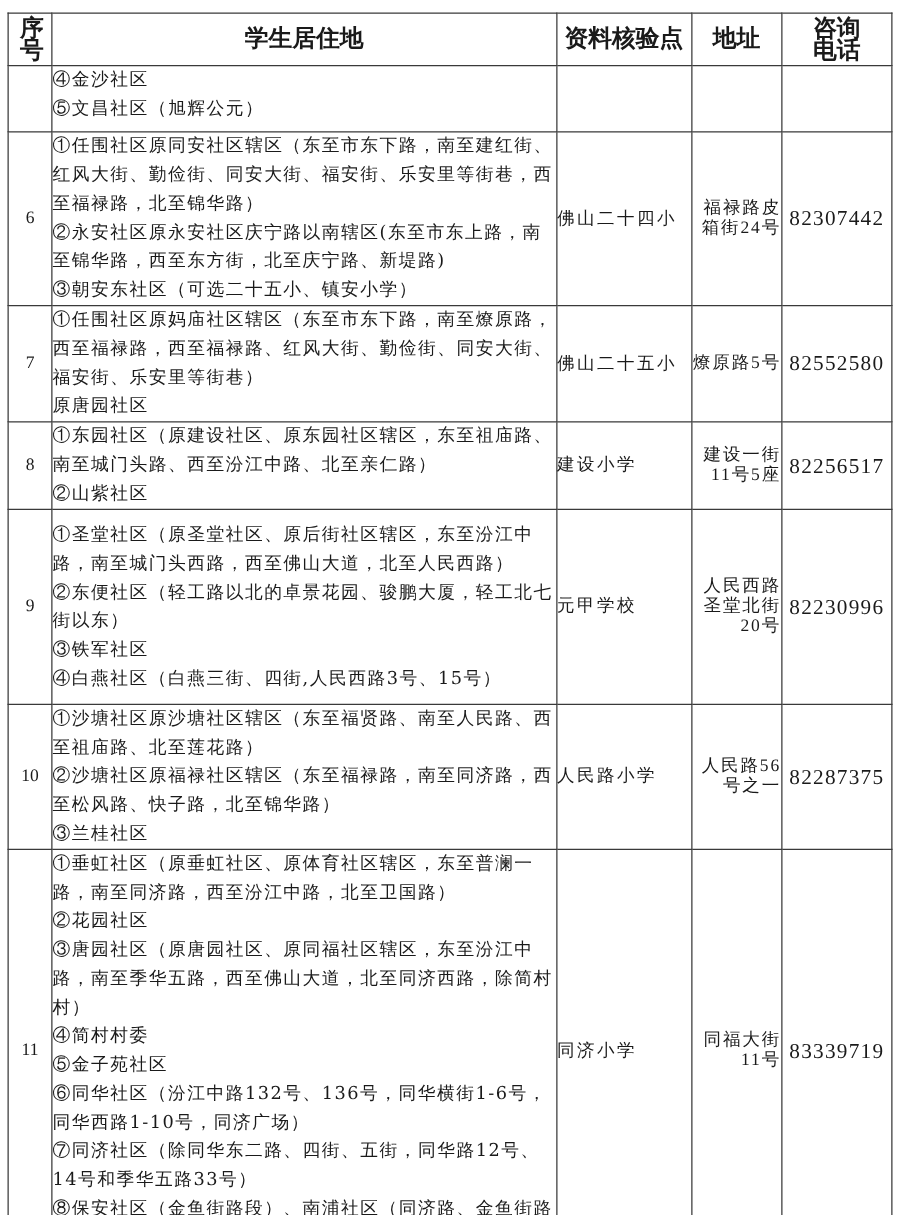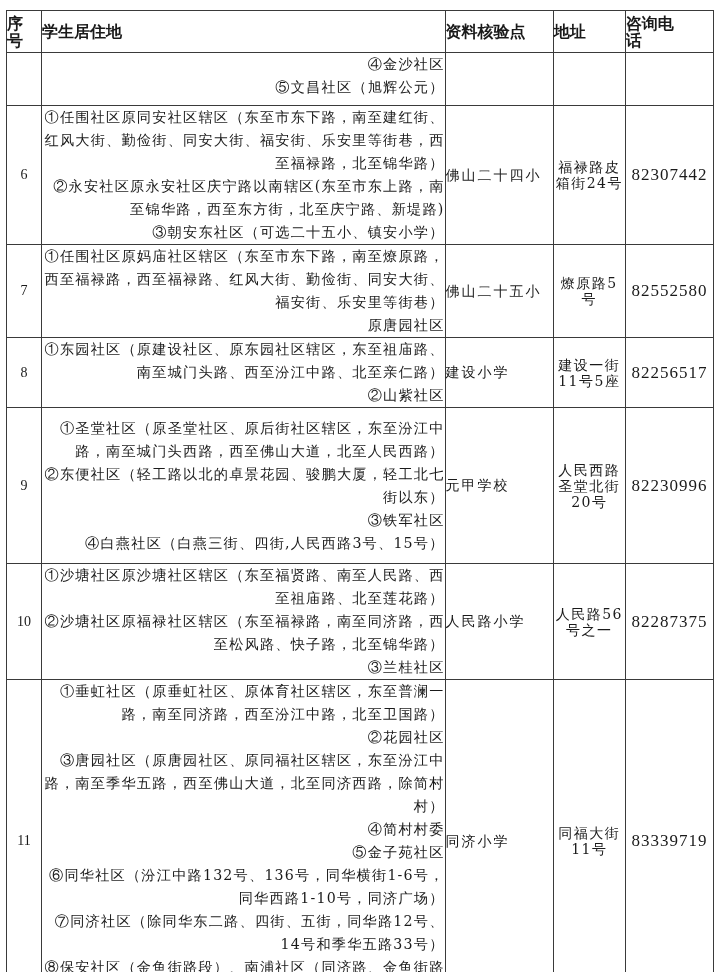--- a/index.html
+++ b/index.html
@@ -1,30 +1,30 @@
 <!DOCTYPE html>
 <html><head>
 <meta charset="utf-8">
 <style>
   html, body { margin:0; padding:0; background:#ffffff; }
   body { width:719px; height:972px; position:relative; overflow:hidden;
          font-family: "DejaVu Serif", "Liberation Serif", serif; color:#1a1a1a; }
   table.main { position:absolute; left:6px; top:10px; border-collapse:collapse; table-layout:fixed; width:708px; }
   table.main td, table.main th { border:1px solid #3a3a3a; padding:0; vertical-align:middle; }
-  th { font-weight:bold; font-size:16px; text-align:left; line-height:17px; }
+  th { font-weight:bold; font-size:19px; text-align:center; line-height:17px; }
   .c-idx { width:35px; }
   .c-area { width:403px; }
   .c-site { width:108px; }
   .c-addr { width:72px; }
   .c-tel  { width:88px; }
   td.idx { text-align:center; font-size:14px; font-family:"Liberation Serif", serif; }
-  td.area { text-align:right; padding:0 6px 0 9px; font-size:14.2px; line-height:23px; letter-spacing:1.2px; }
+  td.area { text-align:left; padding:0 6px 0 9px; font-size:14.2px; line-height:23px; letter-spacing:1.2px; }
   td.area .line { display:block; white-space:normal; }
   td.site { text-align:left; font-size:14px; line-height:17px; letter-spacing:2px; padding:0 6px; }
-  td.addr { text-align:center; padding:0 4px 0 8px; font-size:14px; line-height:16px; letter-spacing:1.5px; }
+  td.addr { text-align:right; padding:0 4px 0 8px; font-size:14px; line-height:16px; letter-spacing:1.5px;font-family:Liberation Serif, serif; }
   td.tel { text-align:center; font-size:17px; font-family:"Liberation Serif", serif; letter-spacing:1px; }
   .hdr-stack { display:inline-block; line-height:17px; }
 </style>
 </head>
 <body>
 
 <table class="main">
   <colgroup>
     <col class="c-idx">
       <col class="c-area">

